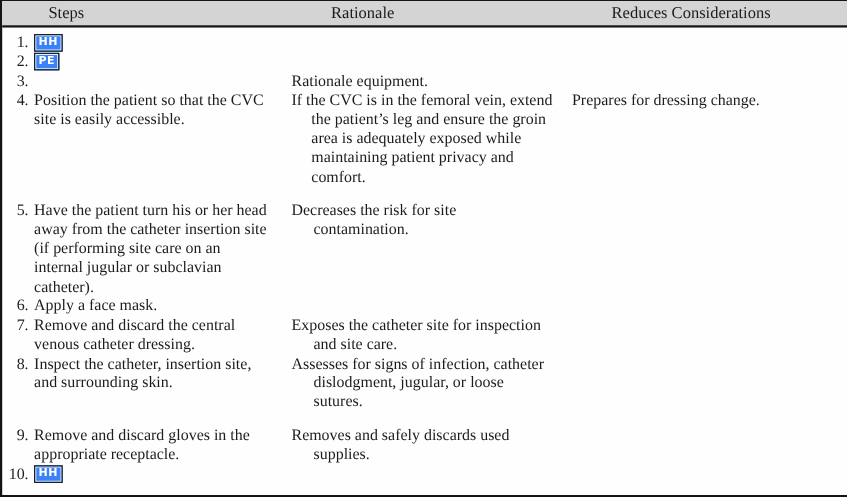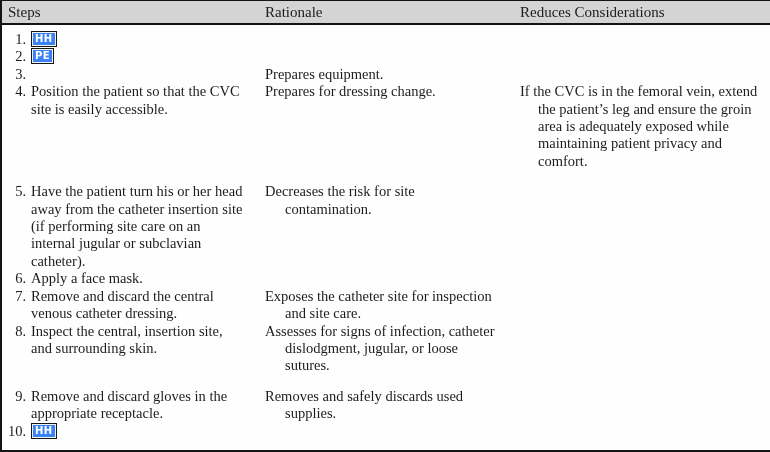--- a/index.html
+++ b/index.html
@@ -25,20 +25,21 @@
     border-bottom: 2px solid #141414;
   }
   .thead {
     display: grid;
     grid-template-columns: 255px 255px 1fr;
     background: #d4d4d4;
     height: 22px;
     align-items: center;
     border-bottom: 2px solid #141414;
     font-size: 15px;
+    padding-left: 36px;
   }
   .th { padding-left: 8px; white-space: nowrap; }
   .th.col-steps { padding-left: 6px; }
   .tbody {
     padding-top: 6px;
     font-size: 14.5px;
     line-height: 17.4px;
   }
   .row {
     display: grid;
@@ -112,31 +113,31 @@
           <span class="badge">PE</span>
         </div>
         <div class="cell rationale"></div>
         <div class="cell special"></div>
       </div>
 
       <div class="row">
         <div class="cell steps">
           <span class="num">3.</span>
         </div>
-        <div class="cell rationale">Prepares equipment.</div>
+        <div class="cell rationale">Rationale equipment.</div>
         <div class="cell special"></div>
       </div>
 
       <div class="row gap">
         <div class="cell steps">
           <span class="num">4.</span>
           <span class="step-text">Position the patient so that the CVC site is easily accessible.</span>
         </div>
+        <div class="cell special">If the CVC is in the femoral vein, extend the patient’s leg and ensure the groin area is adequately exposed while maintaining patient privacy and comfort.</div>
         <div class="cell rationale">Prepares for dressing change.</div>
-        <div class="cell special">If the CVC is in the femoral vein, extend the patient’s leg and ensure the groin area is adequately exposed while maintaining patient privacy and comfort.</div>
       </div>
 
       <div class="row">
         <div class="cell steps">
           <span class="num">5.</span>
           <span class="step-text">Have the patient turn his or her head away from the catheter insertion site (if performing site care on an internal jugular or subclavian catheter).</span>
         </div>
         <div class="cell rationale">Decreases the risk for site contamination.</div>
         <div class="cell special"></div>
       </div>
@@ -154,21 +155,21 @@
           <span class="num">7.</span>
           <span class="step-text">Remove and discard the central venous catheter dressing.</span>
         </div>
         <div class="cell rationale">Exposes the catheter site for inspection and site care.</div>
         <div class="cell special"></div>
       </div>
 
       <div class="row gap">
         <div class="cell steps">
           <span class="num">8.</span>
-          <span class="step-text">Inspect the central, insertion site, and surrounding skin.</span>
+          <span class="step-text">Inspect the catheter, insertion site, and surrounding skin.</span>
         </div>
         <div class="cell rationale">Assesses for signs of infection, catheter dislodgment, jugular, or loose sutures.</div>
         <div class="cell special"></div>
       </div>
 
       <div class="row">
         <div class="cell steps">
           <span class="num">9.</span>
           <span class="step-text">Remove and discard gloves in the appropriate receptacle.</span>
         </div>

